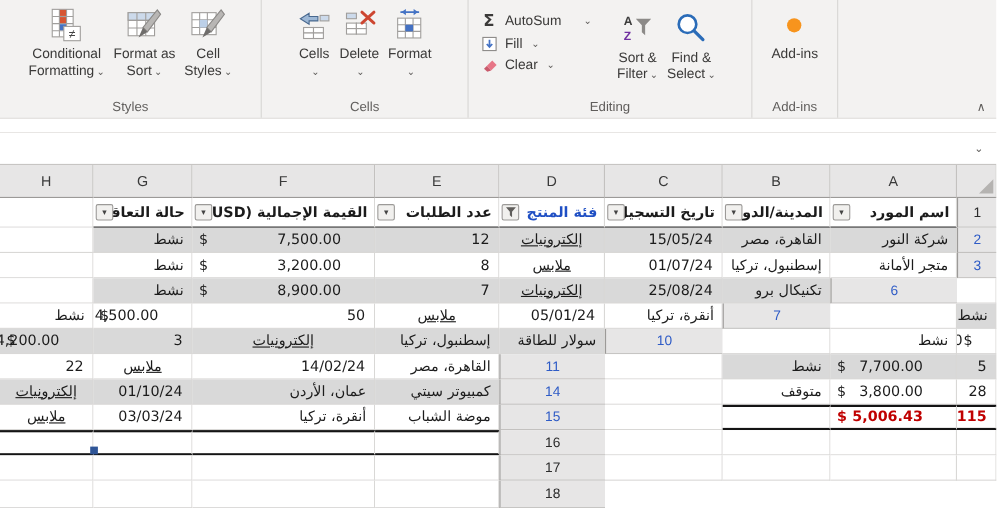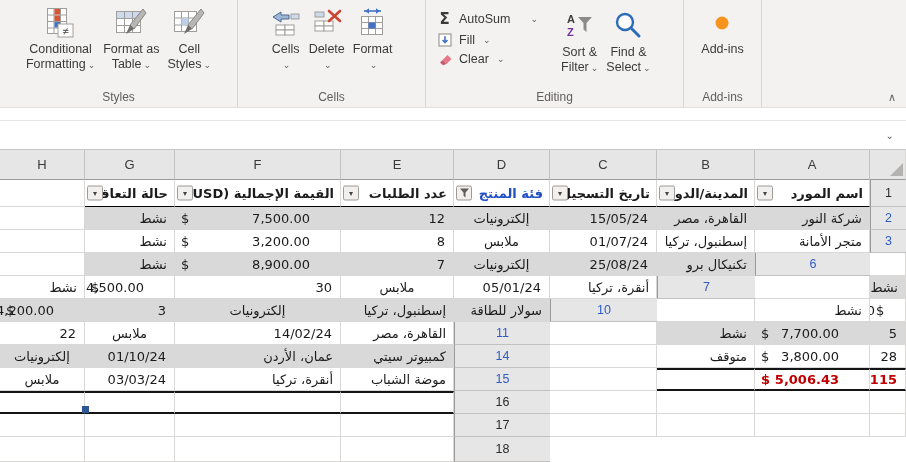--- a/index.html
+++ b/index.html
@@ -45,21 +45,21 @@
   .rowhdr.dark{color:#2b2b2b;}
   .hdr{font-weight:bold;direction:rtl;justify-content:flex-start;padding-right:6px;border-bottom:1px solid #000;}
   .htxt{padding-left:2px;}
   .fhdr .htxt{color:#1f4fc4;}
   .fbtn{position:absolute;left:2px;top:50%;transform:translateY(-50%);width:16px;height:15px;
         background:#f1f0ee;border:1px solid #9c9a98;border-radius:2px;display:flex;align-items:center;
         justify-content:center;font-size:8px;color:#444;box-sizing:border-box;}
   .in.shaded{background:#d9d9d9;}
   .ar{direction:rtl;justify-content:flex-start;padding-right:7px;}
   .num{direction:ltr;justify-content:flex-end;padding-right:8px;}
-  .cat{direction:rtl;justify-content:center;}
+  .cat{direction:rtl;justify-content:center;text-decoration:underline;}
   .money{direction:ltr;justify-content:flex-end;padding-right:30px;}
   .money .dollar{position:absolute;left:6px;}
   .red{color:#c00000;font-weight:bold;}
   .totals{border-top:2px solid #141414;border-bottom:2px solid #141414;}
   .thandle{position:absolute;left:82px;top:256px;width:7px;height:7px;background:#2f5597;}
 </style>
 </head>
 <body>
 
 <div id="app">
@@ -85,21 +85,21 @@
         <div class="rbtn">
           <span class="ricon">
             <svg width="32" height="32" viewBox="0 0 32 32">
                 <rect x="1.5" y="4.5" width="24" height="21" fill="#fff" stroke="#a09e9c"></rect>
                 <rect x="1.5" y="4.5" width="24" height="7" fill="#ccdaeb" stroke="#a09e9c"></rect>
                 <path d="M9.5 4.5 V25.5 M17.5 4.5 V25.5 M1.5 11.5 H25.5 M1.5 18.5 H25.5" stroke="#a09e9c" fill="none"></path>
                 <path d="M28 2 L31 6 L19 22 L15 18 Z" fill="#b8b6b4" stroke="#8a8886"></path>
                 <path d="M15 18 L19 22 L11 27 Z" fill="#6f6d6b"></path>
               </svg>
           </span>
-          <span class="rlabel"><span>Format as</span><br><span>Table</span><span class="chev">⌄</span></span>
+          <span class="rlabel"><span>Format as</span><br><span>Sort</span><span class="chev">⌄</span></span>
         </div>
         <div class="rbtn">
           <span class="ricon">
             <svg width="32" height="32" viewBox="0 0 32 32">
                 <rect x="1.5" y="4.5" width="22" height="20" fill="#fff" stroke="#a09e9c"></rect>
                 <path d="M8.5 4.5 V24.5 M15.5 4.5 V24.5 M1.5 11 H23.5 M1.5 18 H23.5" stroke="#a09e9c" fill="none"></path>
                 <rect x="8.5" y="11" width="7" height="7" fill="#bcd0e8"></rect>
                 <path d="M28 2 L31 6 L19 22 L15 18 Z" fill="#b8b6b4" stroke="#8a8886"></path>
                 <path d="M15 18 L19 22 L11 27 Z" fill="#6f6d6b"></path>
               </svg>
@@ -312,21 +312,21 @@
         <div class="gc in shaded cat">إلكترونيات</div>
         <div class="gc in shaded num">25/08/24</div>
         <div class="gc in shaded ar">تكنيكال برو</div>
         <div class="gc rowhdr blue">6</div>
         <div class="gc "></div>
         <div class="gc in ar">نشط</div>
         <div class="gc in money">
           <span class="dollar">$</span>
           <span>4,500.00</span>
         </div>
-        <div class="gc in num">30</div>
+        <div class="gc in num">50</div>
         <div class="gc in cat">ملابس</div>
         <div class="gc in num">05/01/24</div>
         <div class="gc in ar">أنقرة، تركيا</div>
         <div class="gc rowhdr blue">7</div>
         <div class="gc "></div>
         <div class="gc in shaded ar">نشط</div>
         <div class="gc in shaded money">
           <span class="dollar">$</span>
           <span>14,200.00</span>
         </div>

